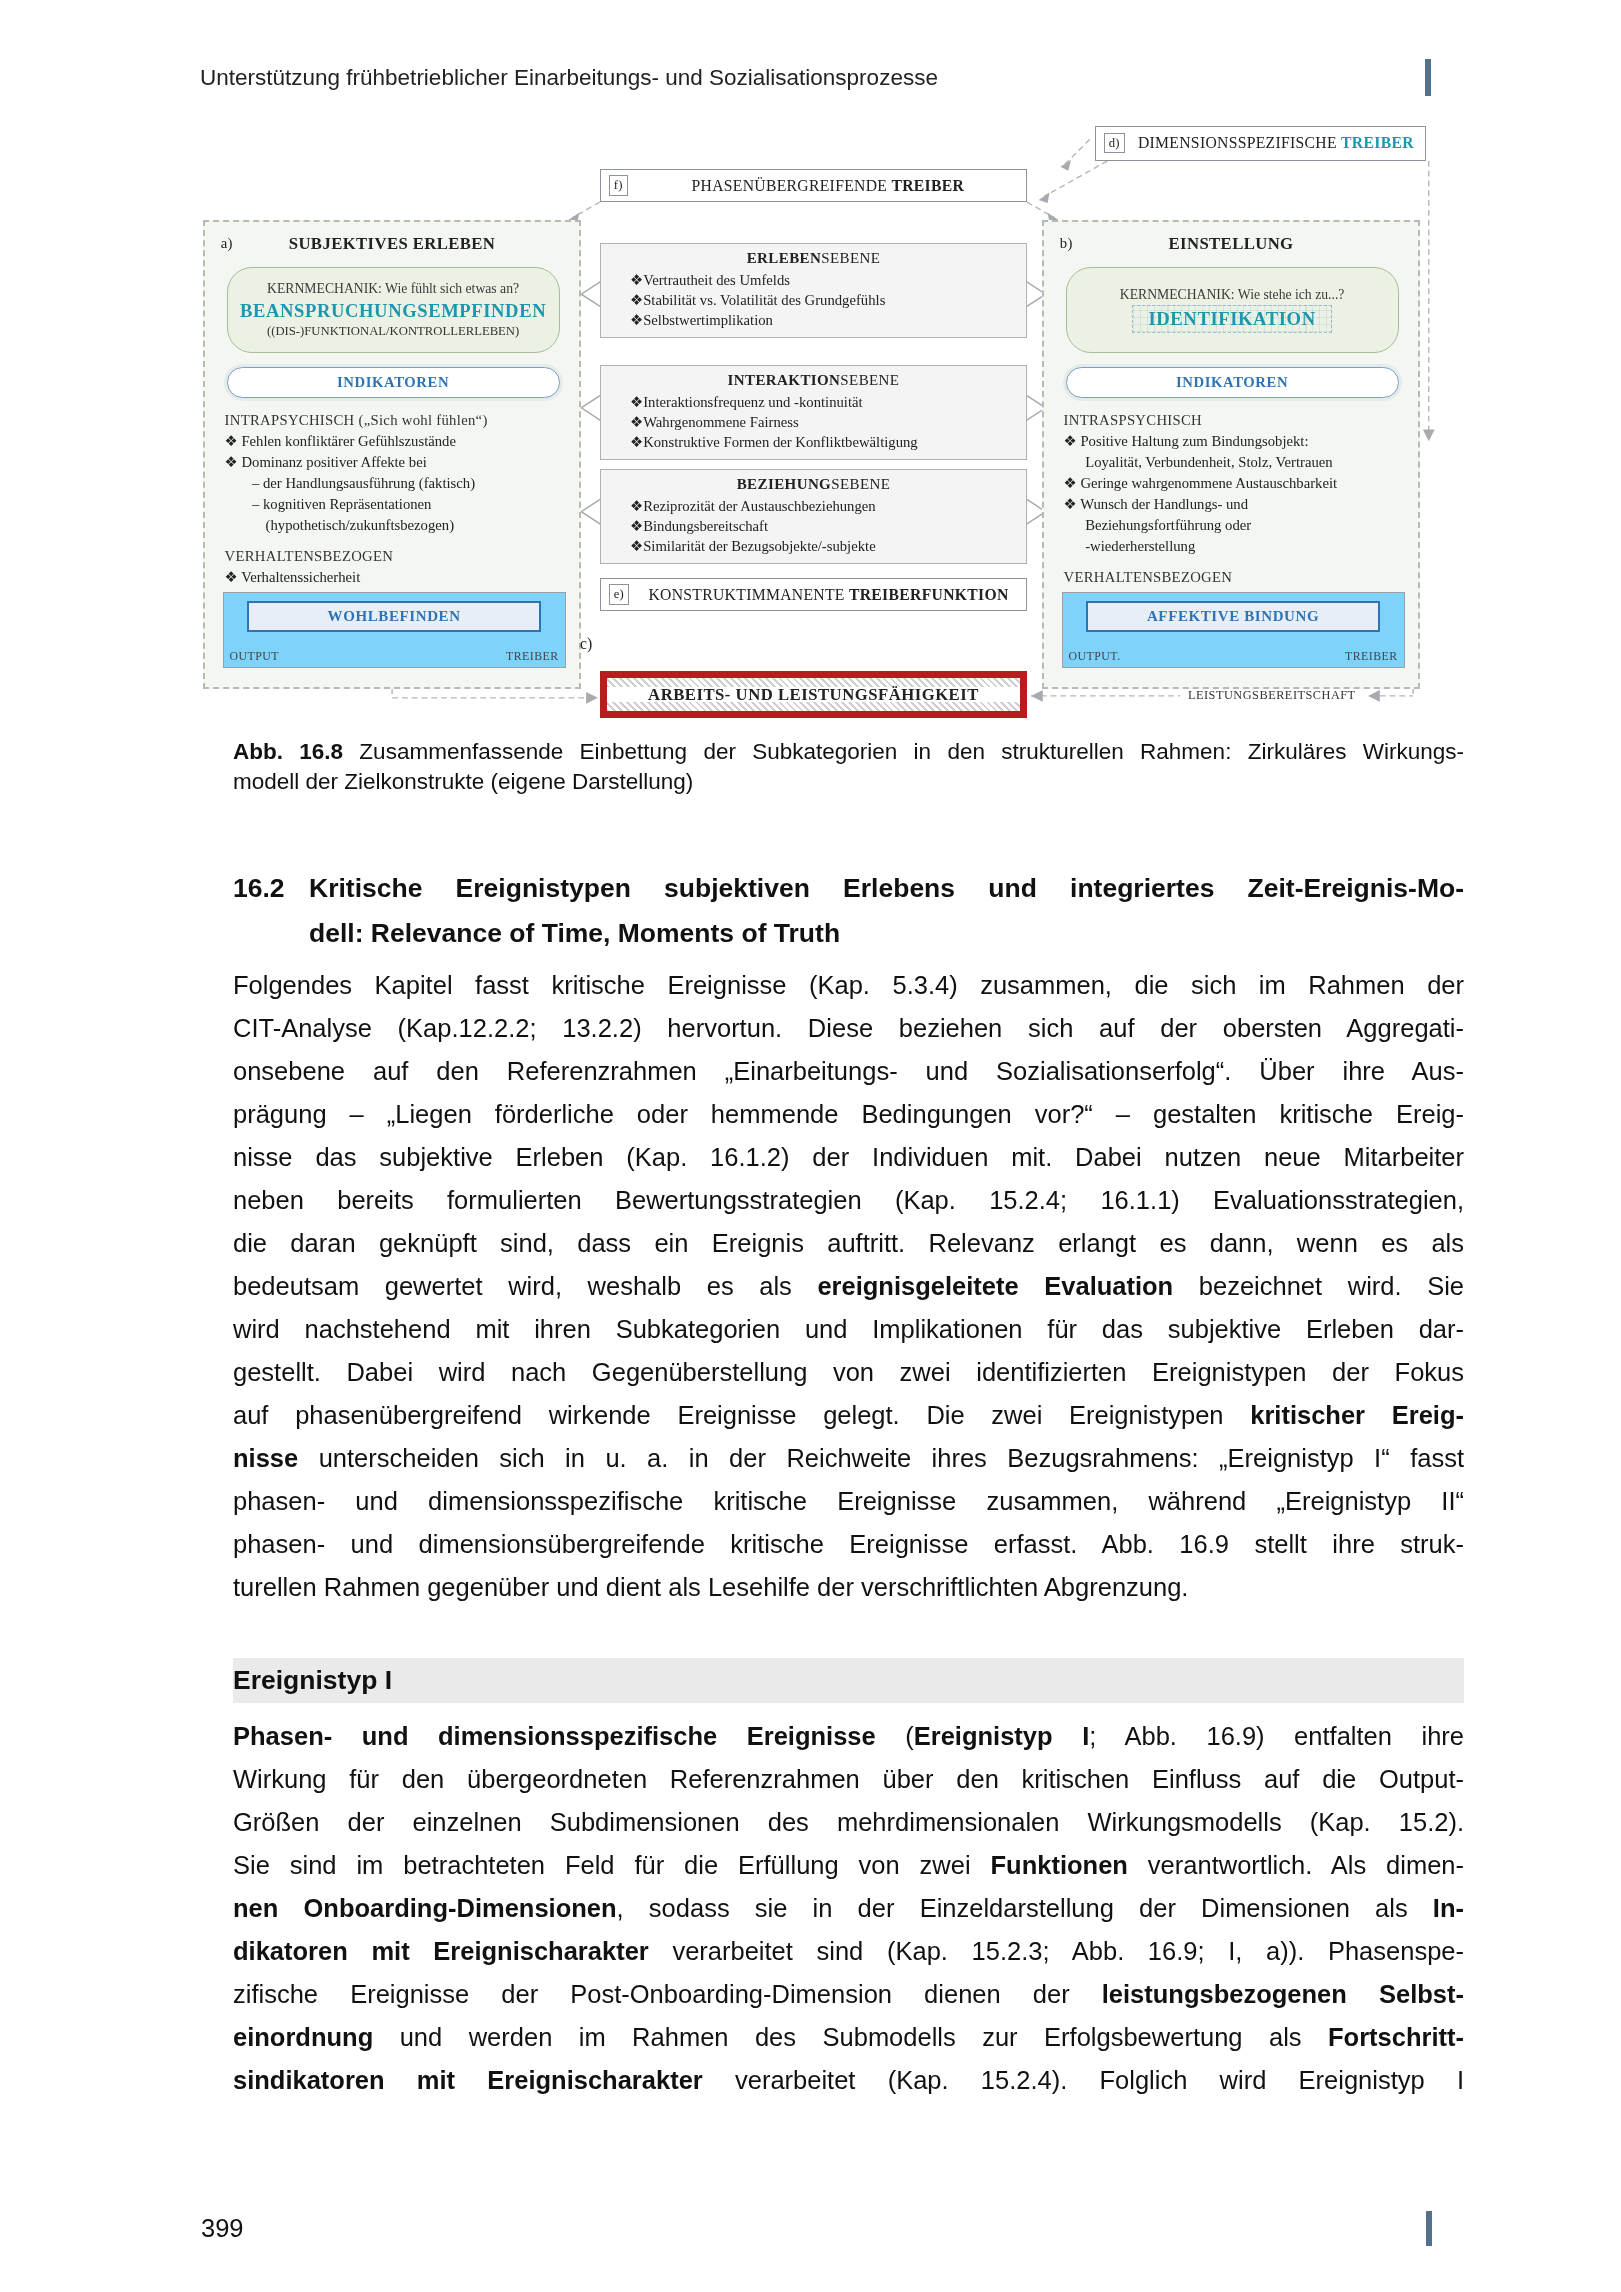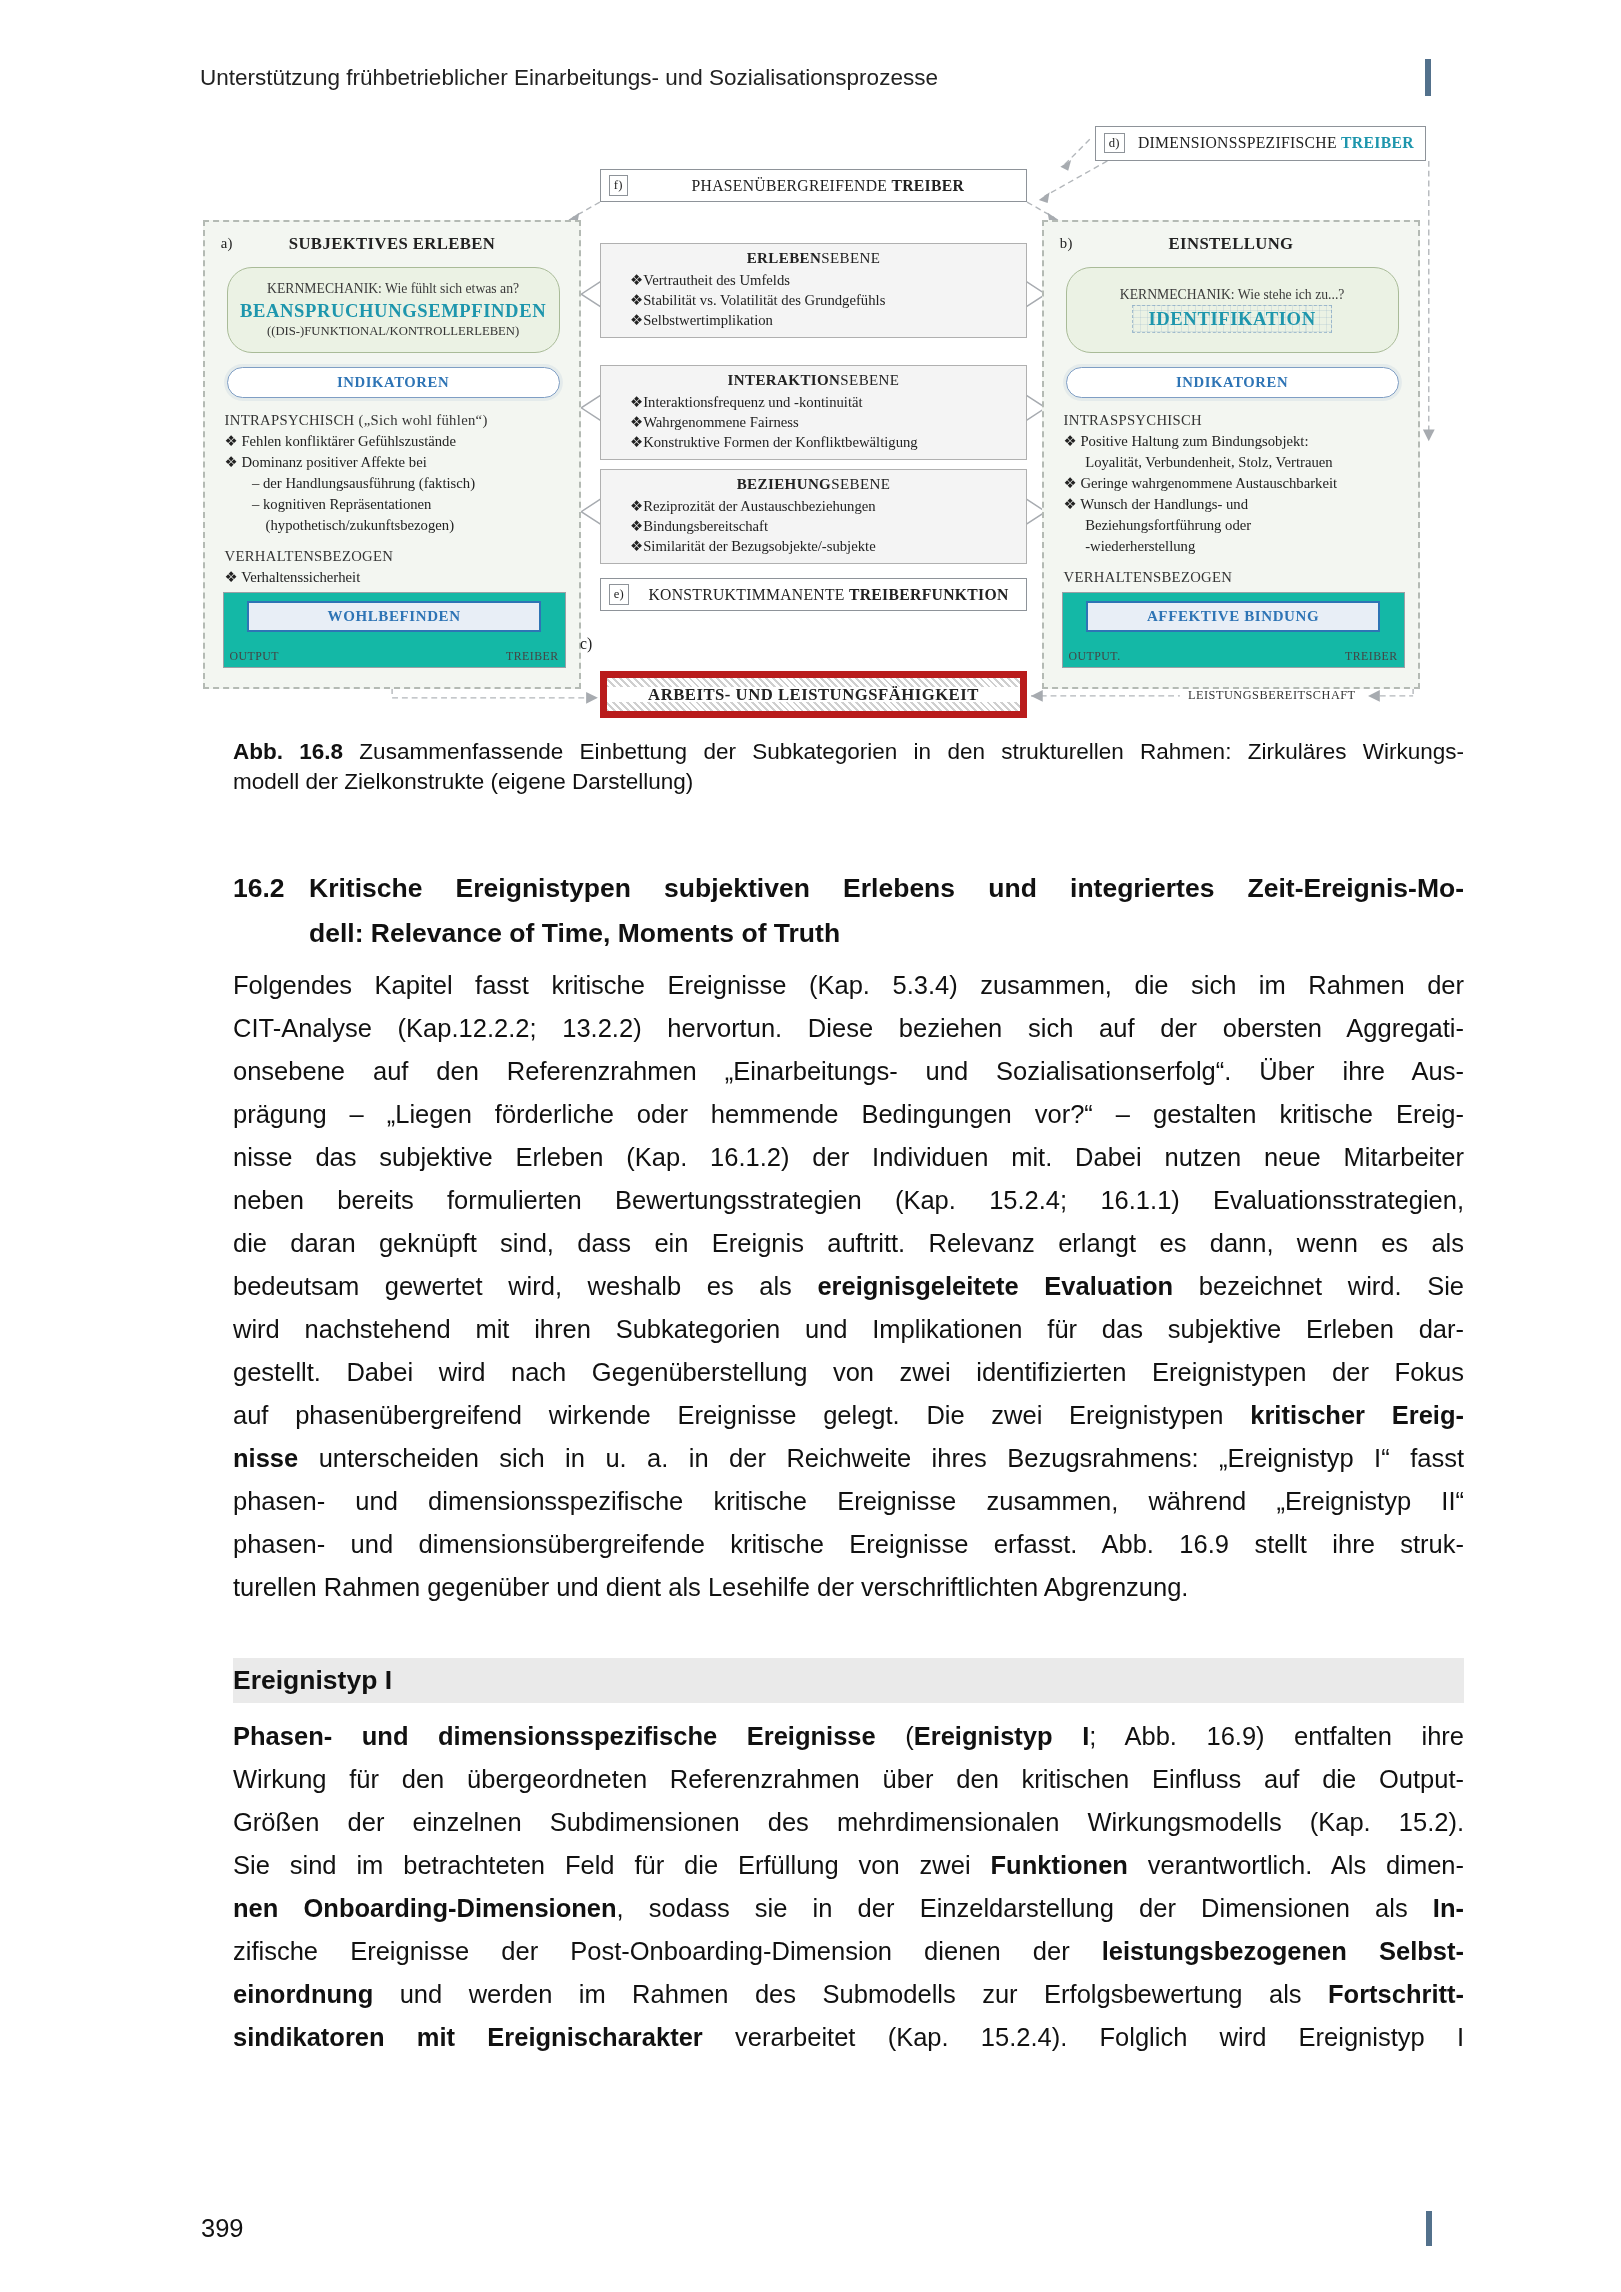--- a/index.html
+++ b/index.html
@@ -48,21 +48,21 @@
         border-radius:15.7px;background:#fff;color:var(--blue);font-weight:bold;font-size:14.7px;
         letter-spacing:0.6px;display:flex;align-items:center;justify-content:center;
         box-shadow:0 0 0 2.9px rgba(127,158,196,.12);box-sizing:border-box;}
   .panel-list{position:absolute;left:19.6px;top:188px;width:345px;font-size:14.7px;line-height:21px;color:#222;}
   .panel-list .line.cat{letter-spacing:0.3px;color:#333;}
   .panel-list .line.sub{padding-left:27.4px;}
   .panel-list .line.ind2{padding-left:41px;}
   .panel-list .line.cont{padding-left:21.6px;}
   .panel-list .line.gap{margin-top:9.8px;}
   .output-area{position:absolute;left:17.6px;top:370px;width:343px;height:76px;border:1px solid #9aa0a6;
-        background:#14b8a6;box-sizing:border-box;padding-left:25px;}
+        background:#7dd3fc;box-sizing:border-box;padding-left:25px;}
   .outcome-box{position:absolute;left:23.5px;right:23.5px;top:7.8px;height:31px;border:2px solid var(--blue);
         background:var(--outcome_bg);color:var(--blue);font-weight:bold;font-size:15px;letter-spacing:0.6px;
         display:flex;align-items:center;justify-content:center;box-sizing:border-box;}
   .ot-row{position:absolute;left:5.9px;right:5.9px;bottom:2.9px;display:flex;justify-content:space-between;
         font-size:11.8px;letter-spacing:0.5px;color:#444;}
 
   .cbox{position:absolute;left:600px;width:427px;border:1px solid #b0b0b0;background:var(--box_bg);
         box-sizing:border-box;padding-bottom:6.9px;}
   .cbox-title{text-align:center;font-size:15px;padding-top:5.9px;letter-spacing:0.4px;}
   .cbox-items{padding:2.9px 5.9px 0 29px;font-size:14.7px;line-height:20px;}
@@ -280,20 +280,21 @@
       </div>
 
     <div class="subhead">Ereignistyp I</div>
 
     <div class="para para2 jpara">
         <div class="line"><span class="b">Phasen- und dimensionsspezifische Ereignisse</span><span> (</span><span class="b">Ereignistyp I</span><span>; Abb. 16.9) entfalten ihre</span></div>
         <div class="line"><span>Wirkung für den übergeordneten Referenzrahmen über den kritischen Einfluss auf die Output-</span></div>
         <div class="line"><span>Größen der einzelnen Subdimensionen des mehrdimensionalen Wirkungsmodells (Kap. 15.2).</span></div>
         <div class="line"><span>Sie sind im betrachteten Feld für die Erfüllung von zwei </span><span class="b">Funktionen</span><span> verantwortlich. Als dimen-</span></div>
         <div class="line"><span class="b">nen Onboarding-Dimensionen</span><span>, sodass sie in der Einzeldarstellung der Dimensionen als </span><span class="b">In-</span></div>
+        <div class="line"><span class="b">dikatoren mit Ereignischarakter</span><span> verarbeitet sind (Kap. 15.2.3; Abb. 16.9; I, a)). Phasenspe-</span></div>
         <div class="line"><span>zifische Ereignisse der Post-Onboarding-Dimension dienen der </span><span class="b">leistungsbezogenen Selbst-</span></div>
         <div class="line"><span class="b">einordnung</span><span> und werden im Rahmen des Submodells zur Erfolgsbewertung als </span><span class="b">Fortschritt-</span></div>
         <div class="line"><span class="b">sindikatoren mit Ereignischarakter</span><span> verarbeitet (Kap. 15.2.4). Folglich wird Ereignistyp I</span></div>
       </div>
   </div>
 
   <div class="page-footer">
     <span>399</span>
     <span class="pf-bar"></span>
   </div>

